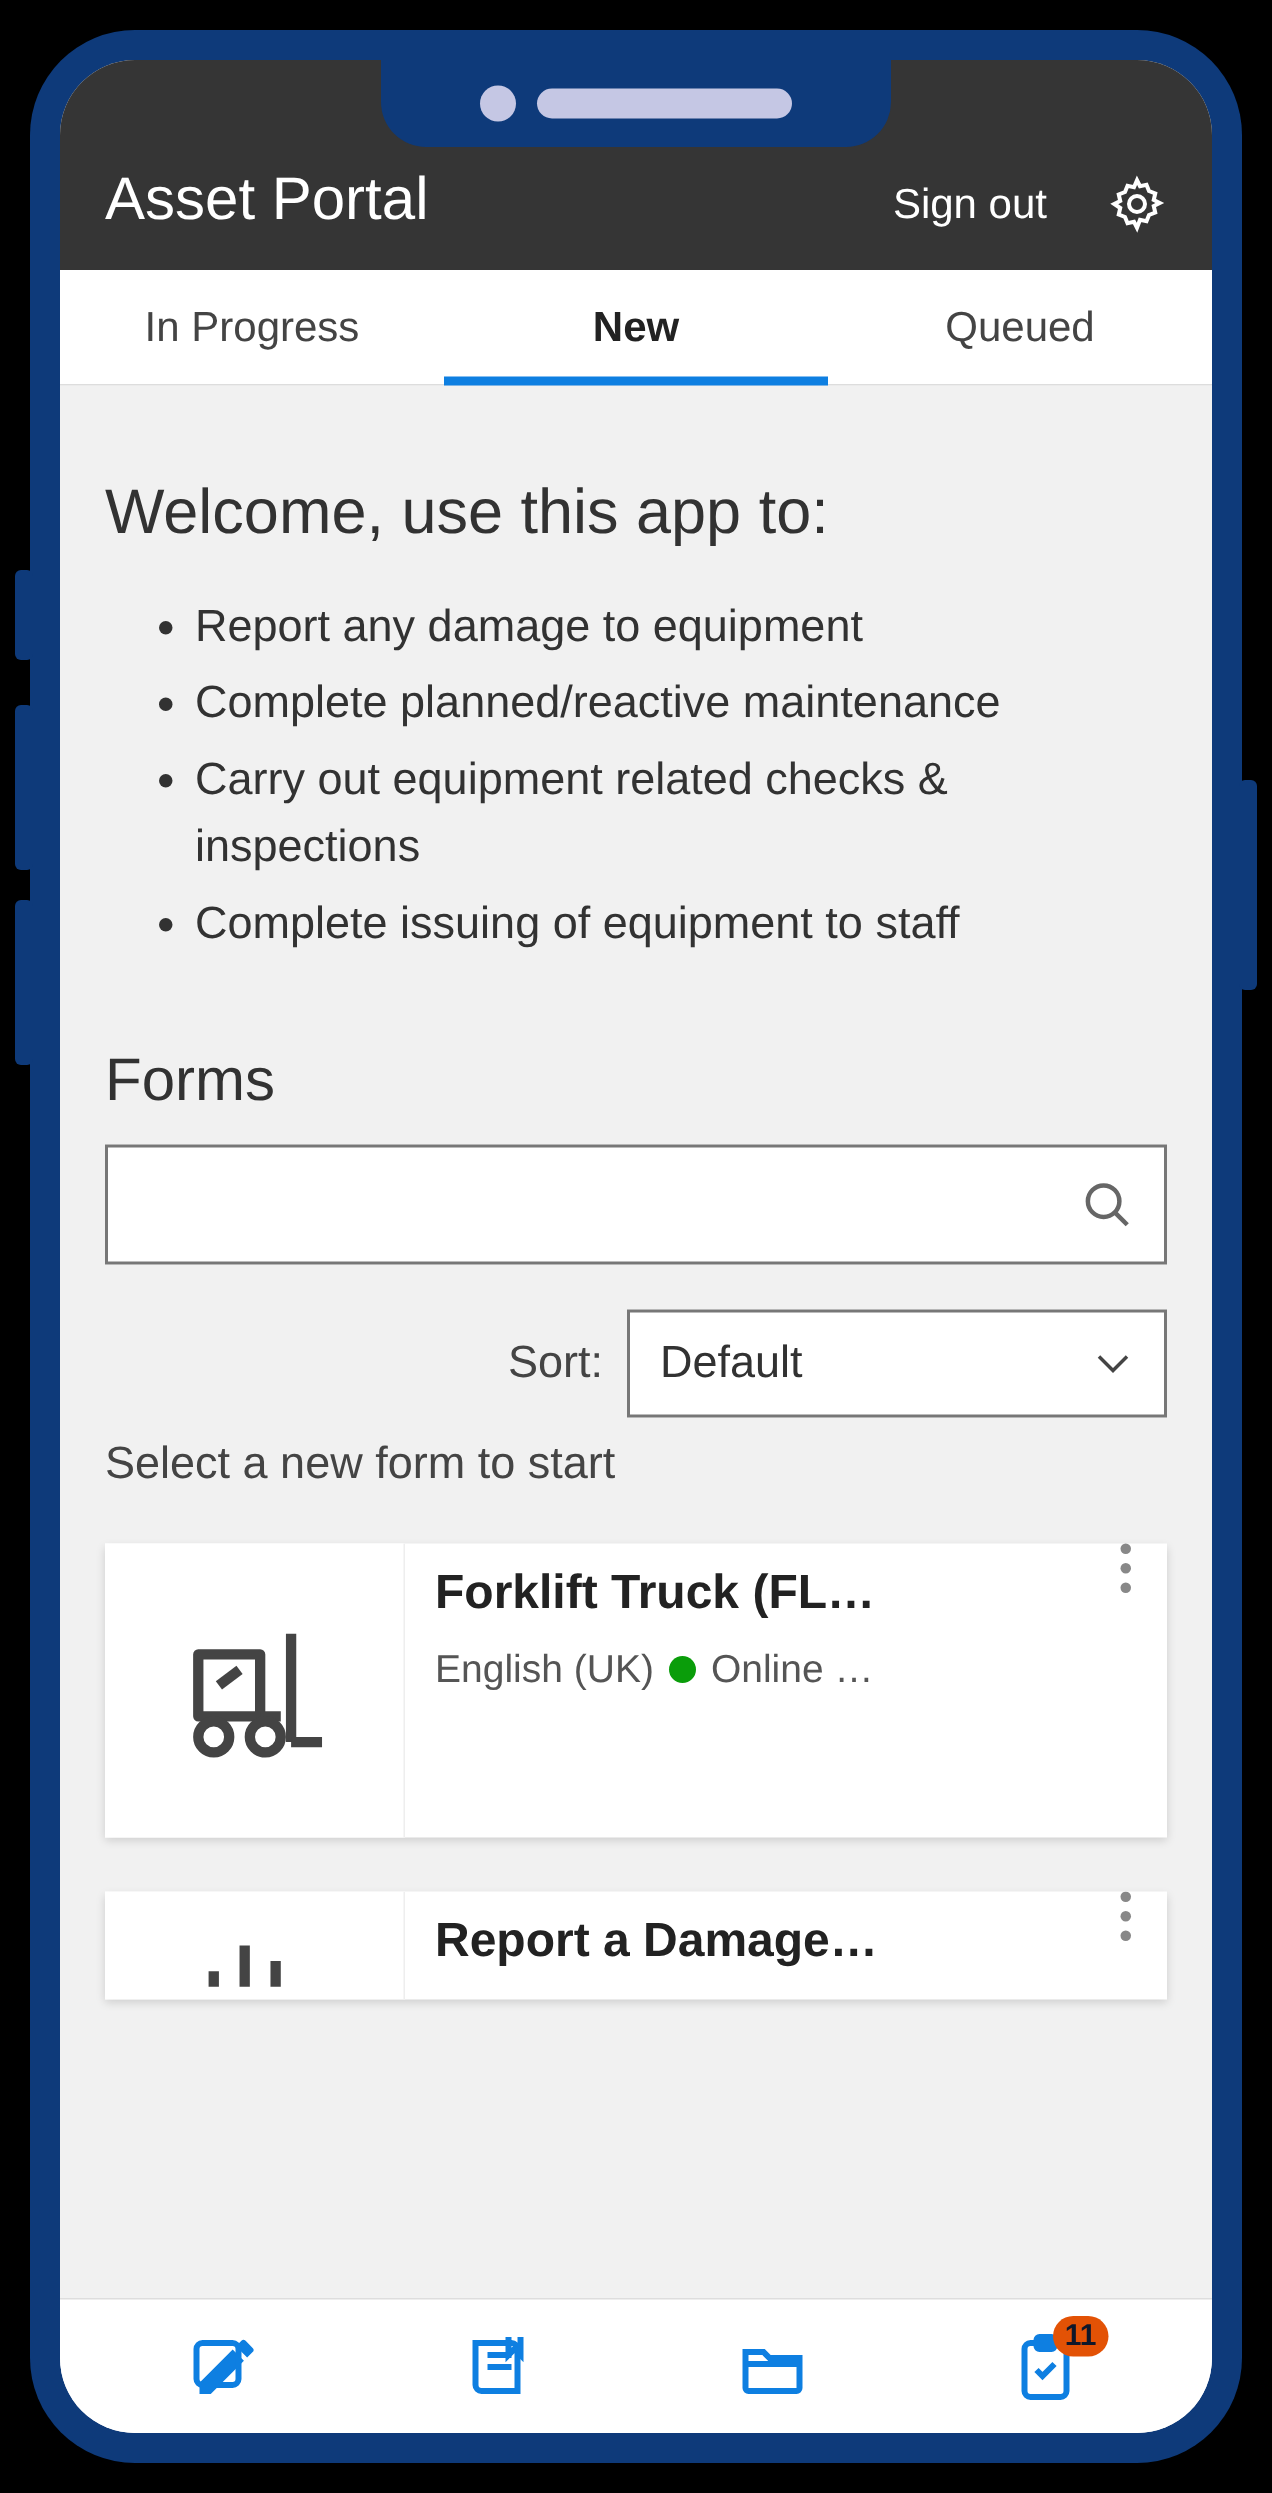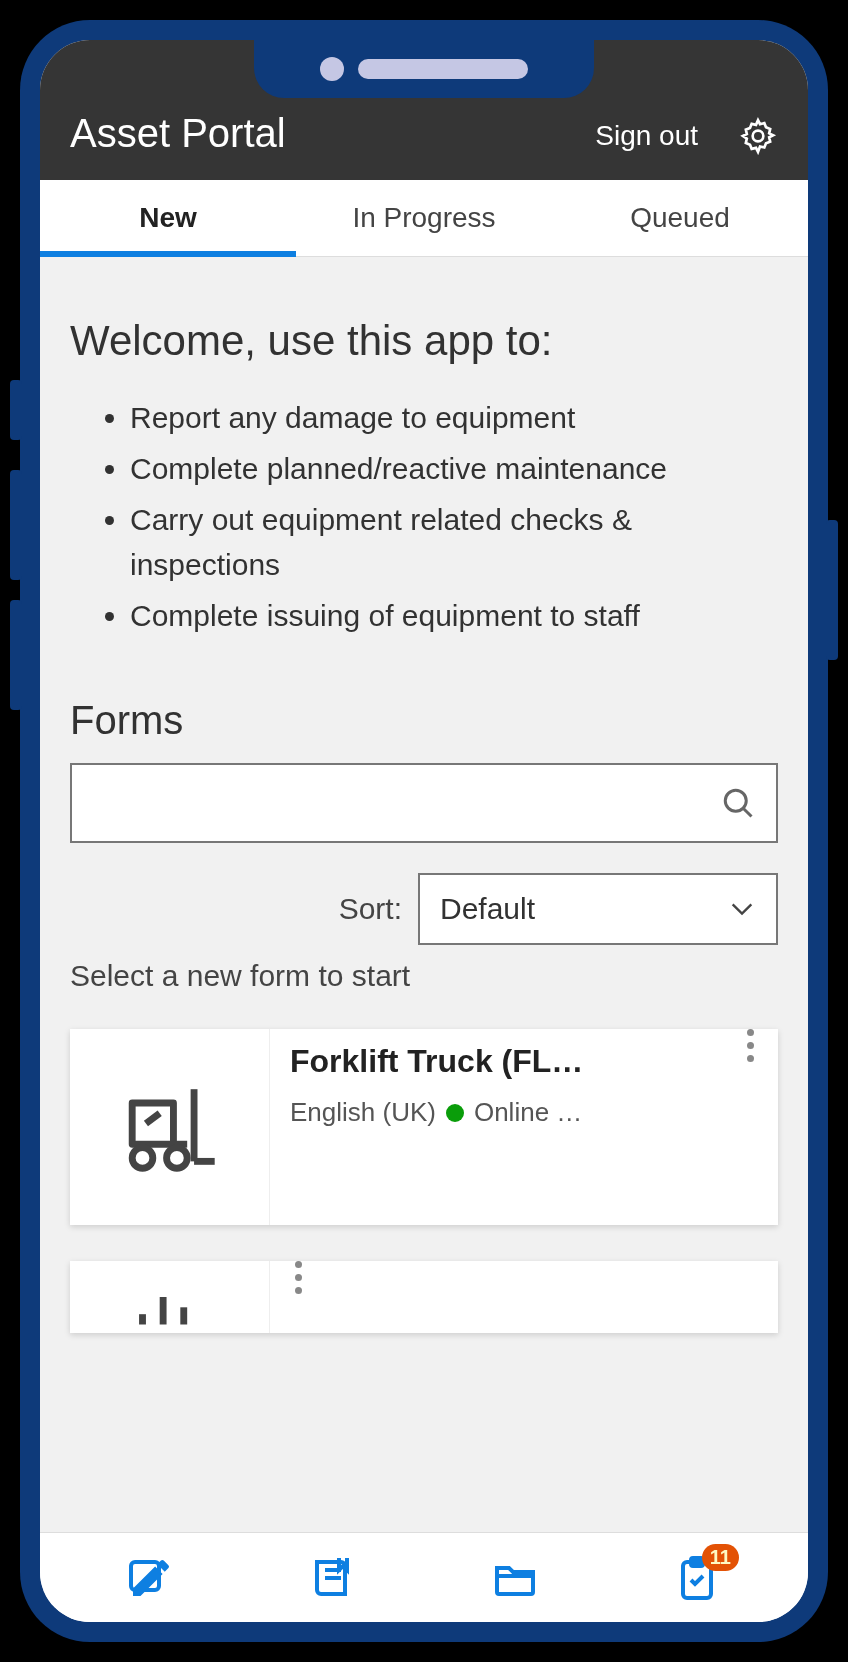--- a/index.html
+++ b/index.html
@@ -180,21 +180,21 @@
       align-items: center;
       justify-content: space-around;
       padding: 0 20px;
     }
     .nav-btn { width: 48px; height: 48px; position: relative; cursor: pointer; }
     .badge {
       position: absolute;
       top: -10px;
       right: -18px;
       background: #e35205;
-      color: #fef9c3;
+      color: #0f172a;
       font-size: 20px;
       font-weight: 700;
       border-radius: 16px;
       padding: 2px 8px;
       min-width: 32px;
       text-align: center;
     }
   </style>
 </head>
 <body>
@@ -218,22 +218,22 @@
         <div class="gear">
           <svg viewBox="0 0 24 24" fill="none" stroke="#fff" stroke-width="1.6">
             <circle cx="12" cy="12" r="3.2"></circle>
             <path d="M12 2.5l1.2 2.4 2.6-.6 1 2.5 2.5 1-.6 2.6 2.4 1.2-2.4 1.2.6 2.6-2.5 1-1 2.5-2.6-.6L12 21.5l-1.2-2.4-2.6.6-1-2.5-2.5-1 .6-2.6L2.9 12l2.4-1.2-.6-2.6 2.5-1 1-2.5 2.6.6z"></path>
           </svg>
         </div>
       </div>
     </div>
 
     <div class="tabs">
+      <div class="tab">In Progress</div>
       <div class="tab active">New</div>
-      <div class="tab">In Progress</div>
       <div class="tab">Queued</div>
     </div>
 
     <div class="content">
       <h2 class="welcome-heading">Welcome, use this app to:</h2>
       <ul class="welcome-list">
         <li>Report any damage to equipment</li>
         <li>Complete planned/reactive maintenance</li>
         <li>Carry out equipment related checks &amp; inspections</li>
         <li>Complete issuing of equipment to staff</li>
@@ -288,20 +288,23 @@
       </div>
 
       <div class="form-card partial">
         <div class="form-icon">
           <svg viewBox="0 0 64 64" fill="none" stroke="#444" stroke-width="4">
             <line x1="16" y1="48" x2="16" y2="42"></line>
             <line x1="28" y1="48" x2="28" y2="32"></line>
             <line x1="40" y1="48" x2="40" y2="38"></line>
           </svg>
         </div>
+        <div class="form-body">
+          <div class="form-title">Report a Damage…</div>
+        </div>
         <div class="dots-btn">
           <span></span>
             <span></span>
             <span></span>
         </div>
       </div>
     </div>
 
     <div class="bottom-nav">
       <div class="nav-btn">

